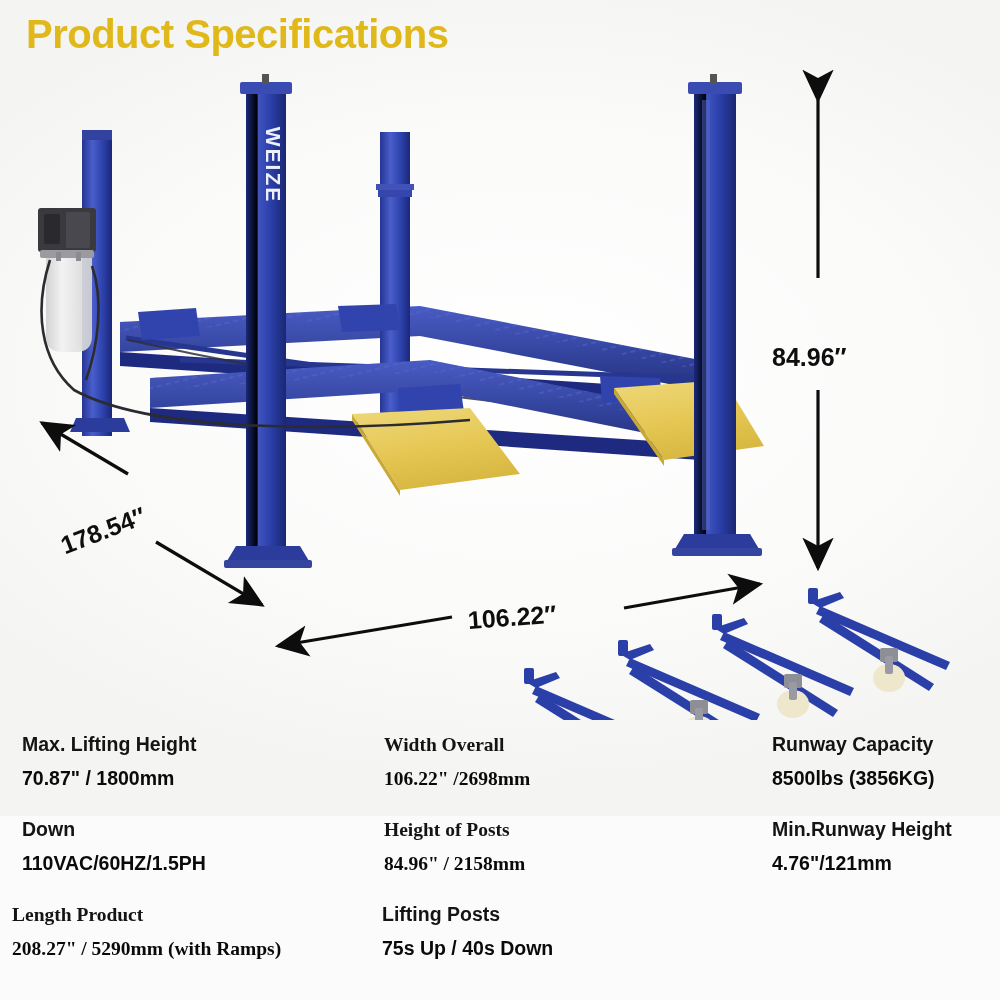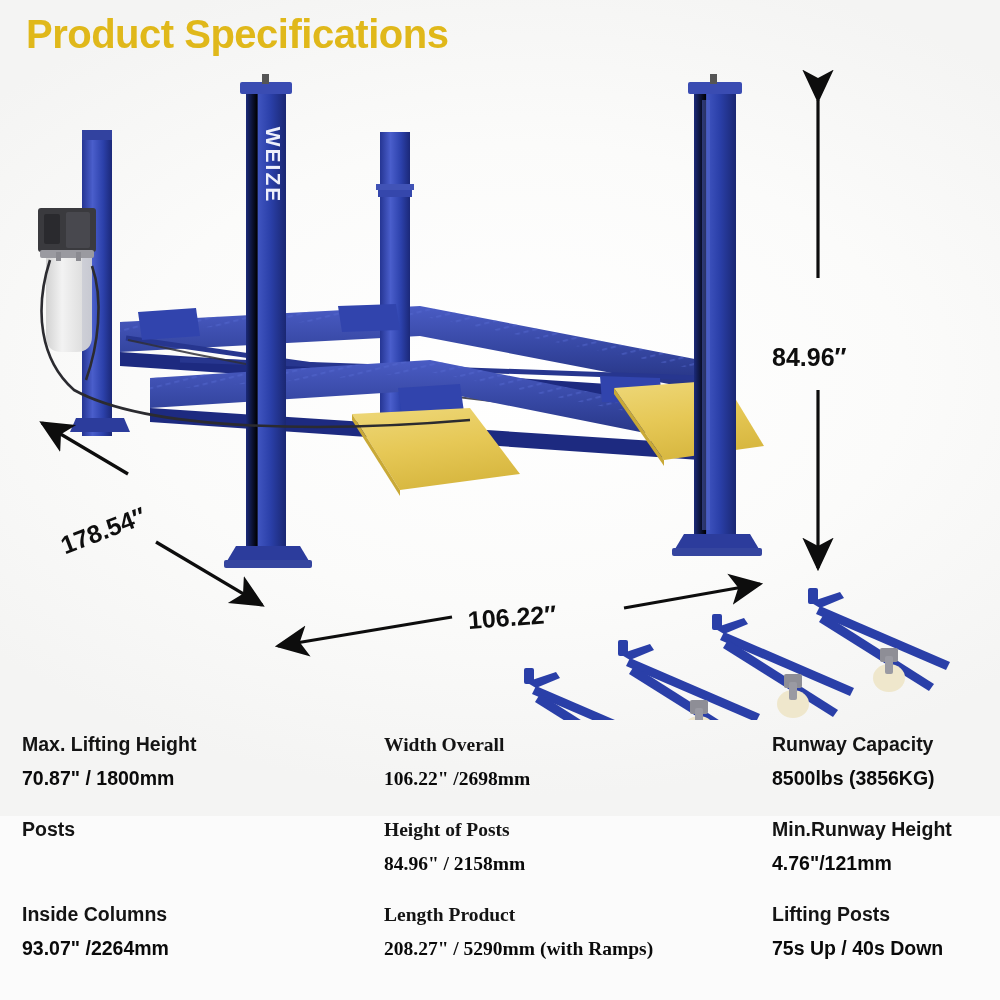--- a/index.html
+++ b/index.html
@@ -253,35 +253,32 @@
     <div class="spec-cell c1">
       <div class="spec-label">Width Overall</div>
       <div class="spec-value">106.22" /2698mm</div>
     </div>
     <div class="spec-cell c2">
       <div class="spec-label">Runway Capacity</div>
       <div class="spec-value">8500lbs  (3856KG)</div>
     </div>
 
     <div class="spec-cell c0">
-      <div class="spec-label">Posts</div>
+      <div class="spec-label">Down</div>
+      <div class="spec-value">110VAC/60HZ/1.5PH</div>
     </div>
     <div class="spec-cell c1">
       <div class="spec-label">Height of Posts</div>
       <div class="spec-value">84.96" / 2158mm</div>
     </div>
     <div class="spec-cell c2">
       <div class="spec-label">Min.Runway Height</div>
       <div class="spec-value">4.76"/121mm</div>
     </div>
 
-    <div class="spec-cell c0">
-      <div class="spec-label">Inside Columns</div>
-      <div class="spec-value">93.07" /2264mm</div>
-    </div>
     <div class="spec-cell c1">
       <div class="spec-label">Length Product</div>
       <div class="spec-value">208.27" / 5290mm (with Ramps)</div>
     </div>
     <div class="spec-cell c2">
       <div class="spec-label">Lifting Posts</div>
       <div class="spec-value">75s Up / 40s Down</div>
     </div>
   </div>
 

